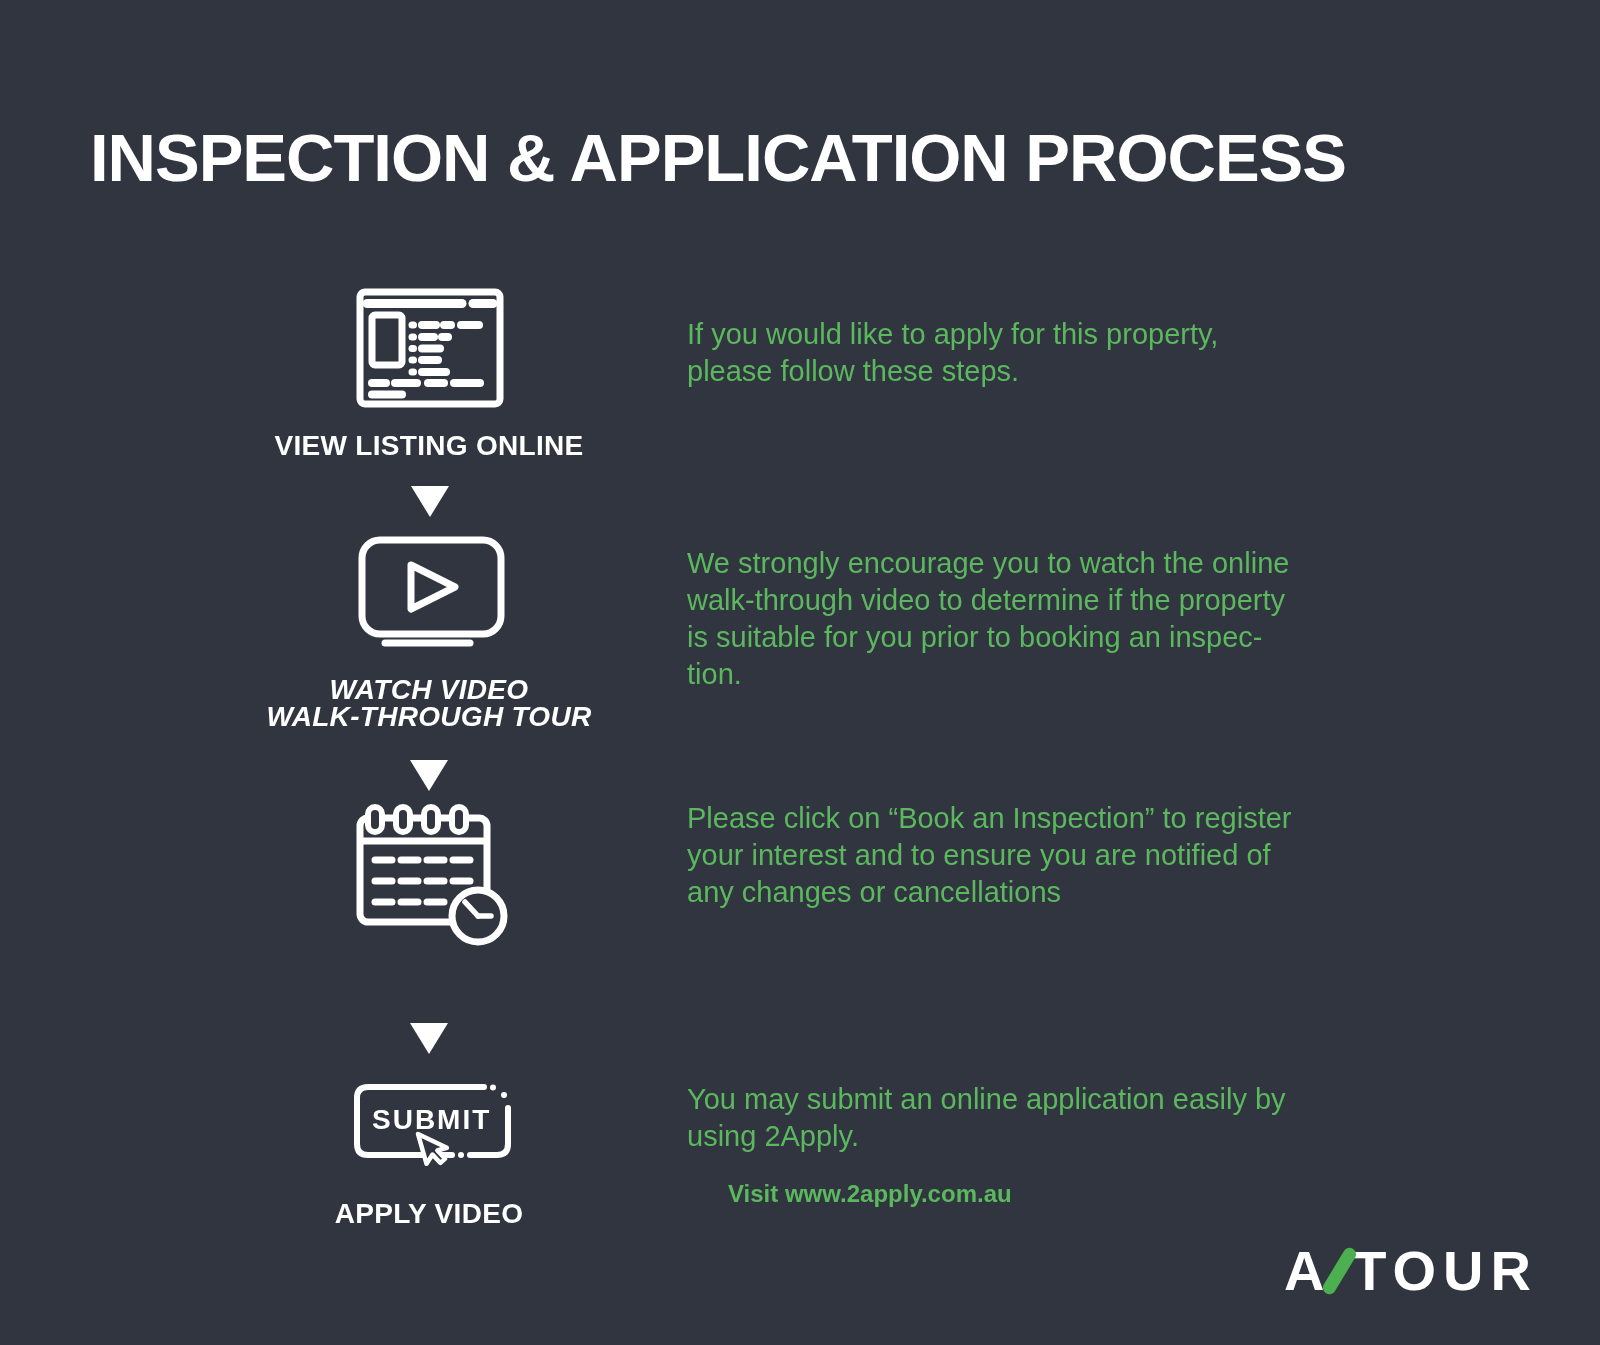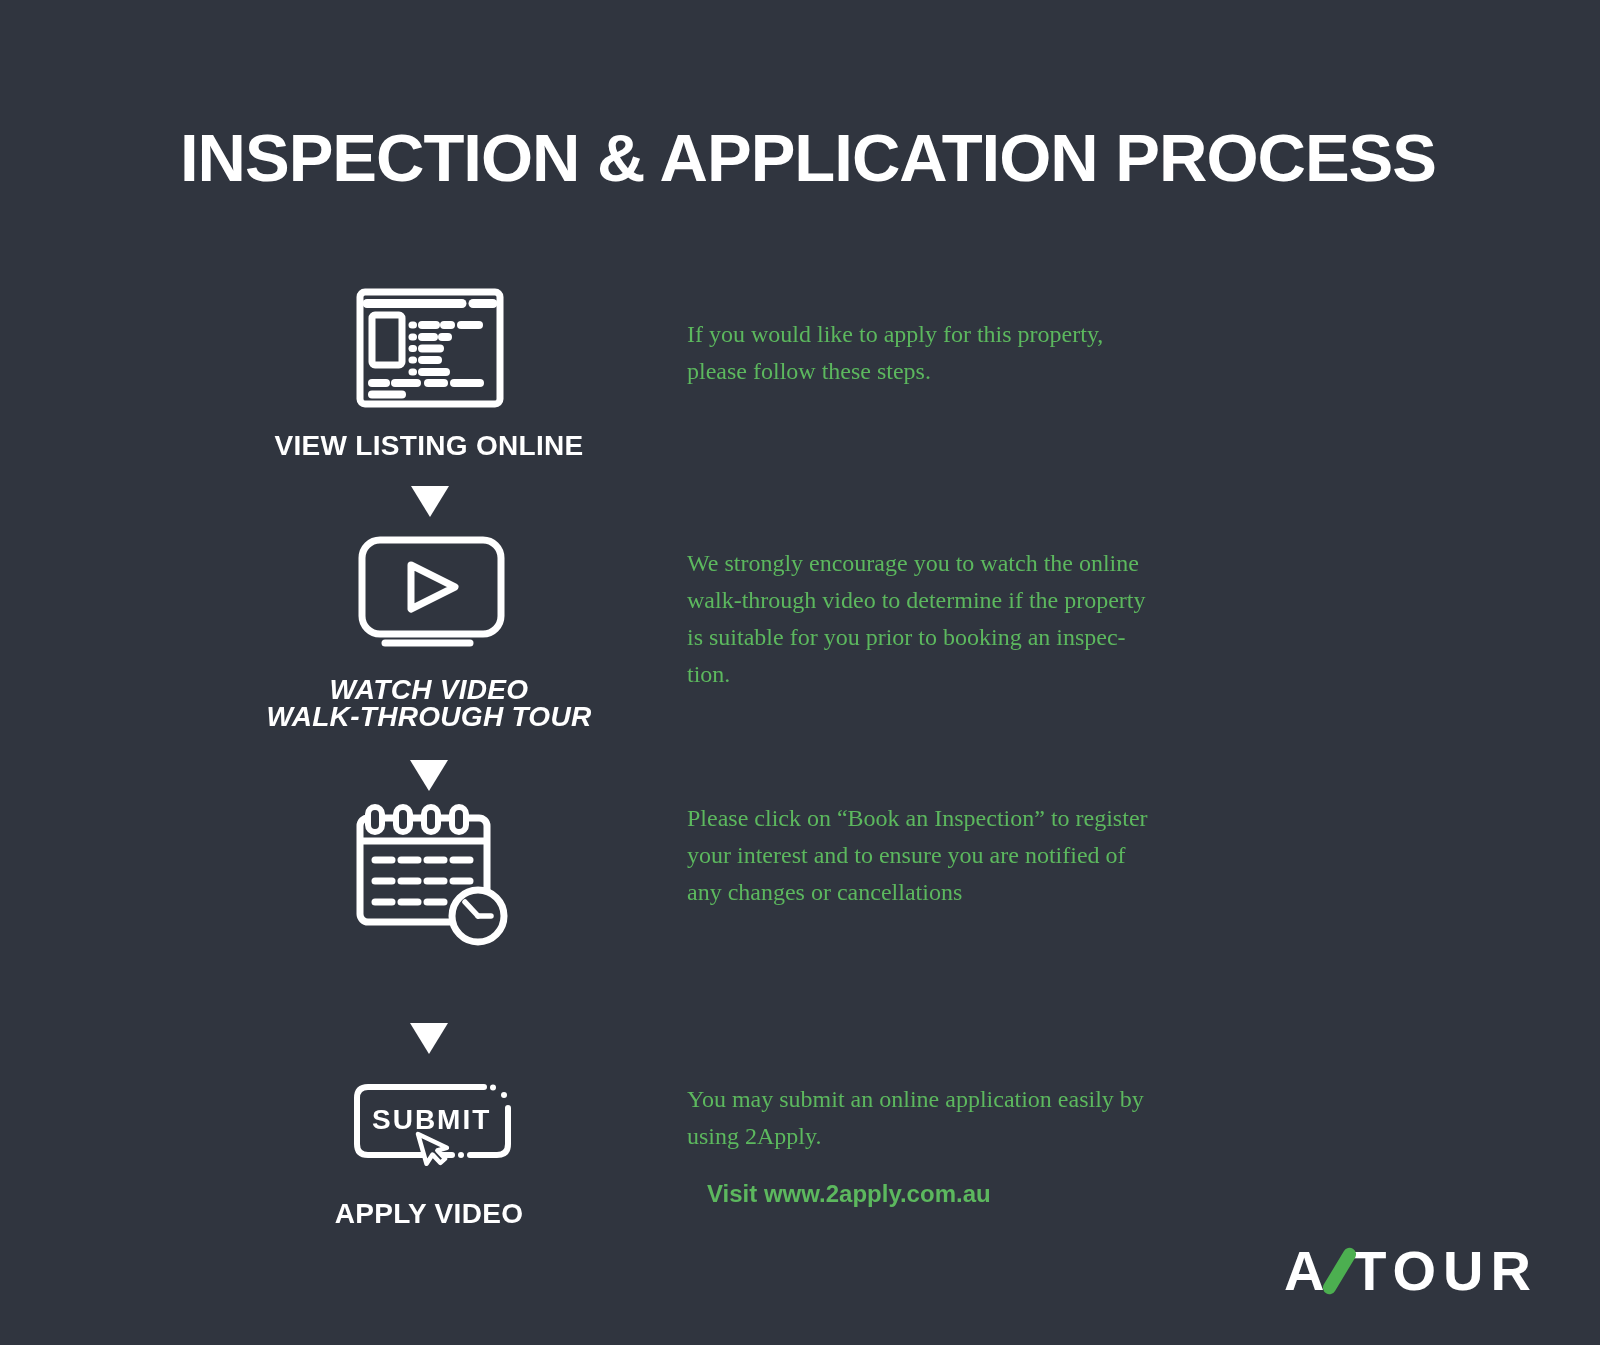--- a/index.html
+++ b/index.html
@@ -8,43 +8,42 @@
     background:#30353f;
   }
   .canvas{
     position:relative;
     width:1600px;height:1345px;
     background:#30353f;
     overflow:hidden;
   }
   .title{
     position:absolute;top:124px;left:0;width:1436px;
-    text-align:right;
+    text-align:center;
     color:#ffffff;font-weight:bold;font-size:67px;line-height:1;
     letter-spacing:-1px;
     white-space:nowrap;
   }
   .icon{position:absolute;}
   .icon svg{display:block;}
   .step-label{
     position:absolute;width:460px;
     text-align:center;
     color:#ffffff;font-weight:bold;font-size:28px;line-height:27px;
     letter-spacing:0.3px;
     white-space:pre-line;
   }
   .arrow{position:absolute;width:38px;height:31px;}
   .desc{
     position:absolute;left:687px;width:780px;
-    color:#5cb85e;font-size:24px;line-height:37px;
+    color:#5cb85e;font-size:29px;line-height:37px;
     white-space:pre-line;
-    font-family:Liberation Serif, serif;
   }
   .note{
-    position:absolute;left:707px;top:1180px;
+    position:absolute;left:728px;top:1180px;
     color:#5cb85e;font-size:24px;font-weight:bold;
   }
   .logo{
     position:absolute;top:1243px;right:62px;
     display:flex;align-items:center;
     color:#ffffff;font-weight:bold;font-size:56px;line-height:1;
     letter-spacing:7px;
   }
   .logo-slash{
     display:inline-block;

